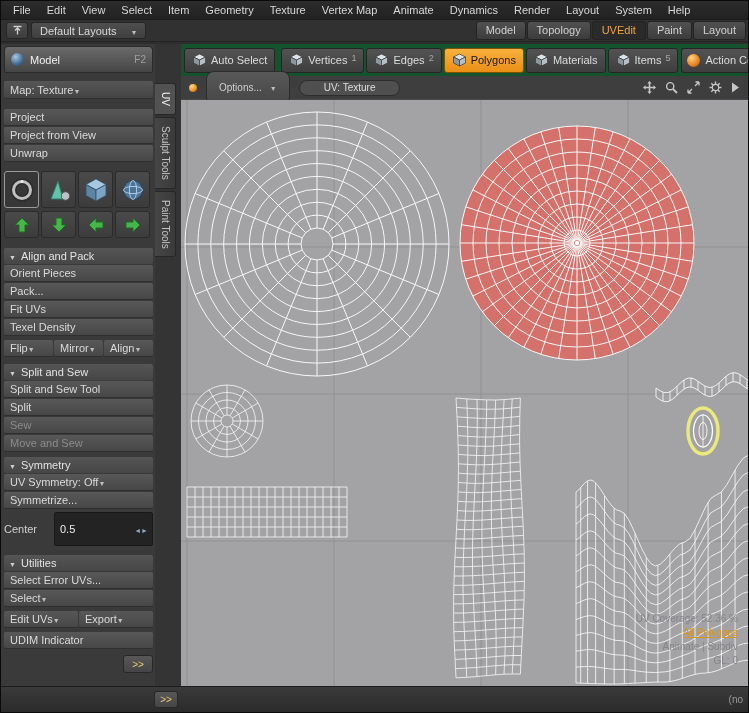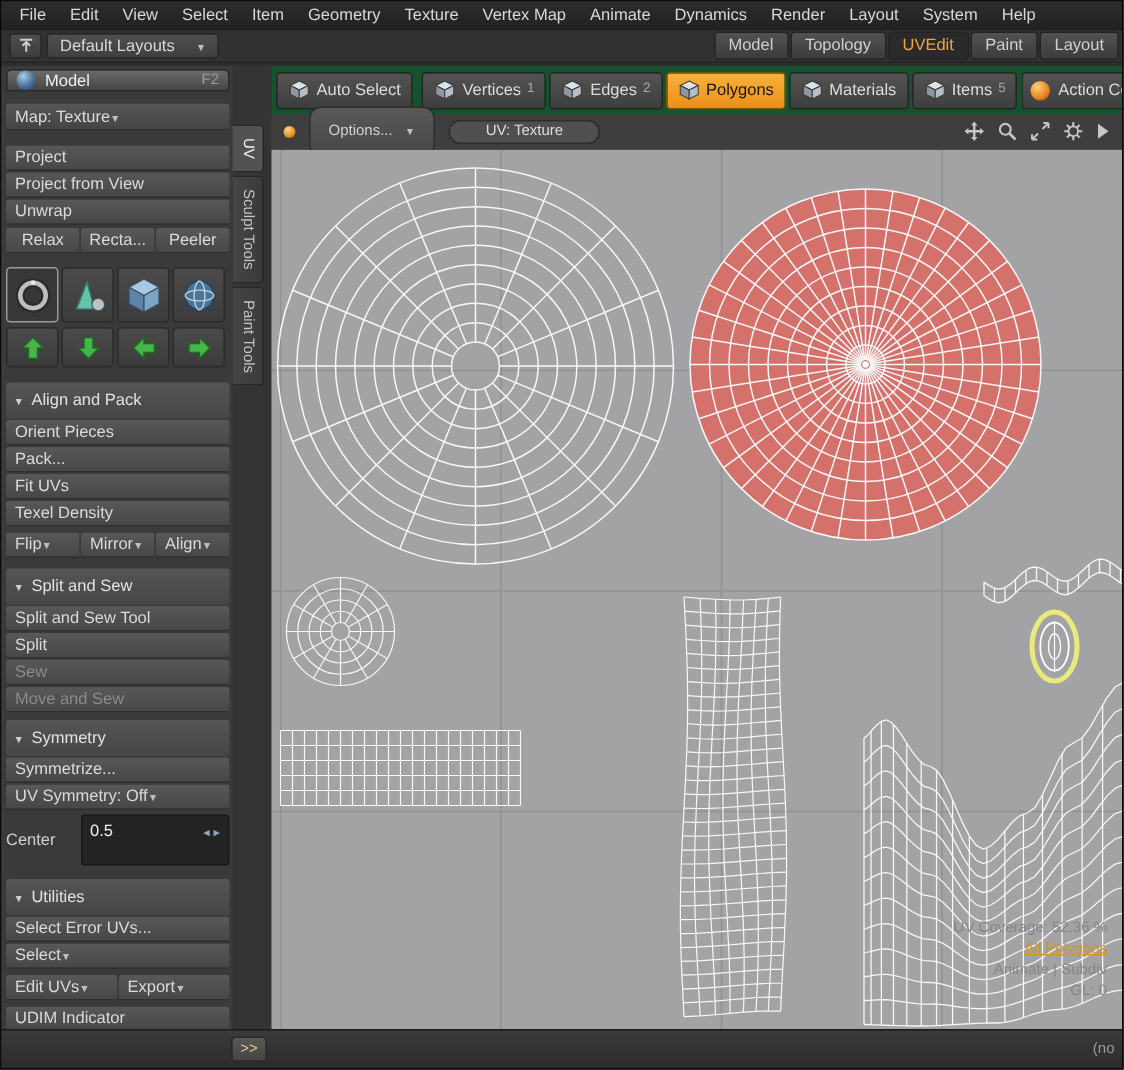--- a/index.html
+++ b/index.html
@@ -37,33 +37,33 @@
     border-bottom:1px solid #2f2f2f;border-radius:2px;color:#dadada;margin-top:1px;
     display:flex;align-items:center;white-space:nowrap;overflow:hidden}
   .pbtn.dd{justify-content:flex-start}
   .pbtn.big{height:18px;min-height:18px;background:linear-gradient(#565656,#444)}
   .pbtn.disabled{color:#8b8b8b}
   .pbtn.center{justify-content:center;padding:0 2px}
   .stack{display:flex;flex-direction:column}
   .row{display:flex;gap:1px;margin-top:2px}
   .row .pbtn{flex:1;margin-top:0}
   .sec{height:16px;min-height:16px;margin-top:10px;background:linear-gradient(#555,#464646);border-radius:2px;
-    display:flex;align-items:center;gap:5px;padding:12px 5px;color:#e2e2e2}
+    display:flex;align-items:center;gap:5px;padding:0 5px;color:#e2e2e2}
   .tri::before{content:"▼";font-size:7px;color:#cfcfcf}
   .iconrow{display:flex;gap:2px;margin-top:9px}
   .ibtn{width:35px;height:37px;background:linear-gradient(#4a4a4a,#3c3c3c);border:1px solid #2b2b2b;
     border-radius:3px;display:flex;align-items:center;justify-content:center}
   .ibtn.active{background:#373737;border:1px solid #999}
   .arrowrow{display:flex;gap:2px;margin-top:3px}
   .abtn{width:35px;height:27px;background:linear-gradient(#4a4a4a,#3c3c3c);border:1px solid #2b2b2b;
     border-radius:3px;display:flex;align-items:center;justify-content:center}
   .center-row{display:flex;align-items:center;gap:4px;margin-top:3px}
   .center-label{width:46px;text-align:left;color:#d0d0d0}
   .center-input{flex:1;height:28px;background:#232323;border:1px solid #181818;border-radius:2px;
-    display:flex;align-items:flex-end;padding:16px 5px;color:#ececec}
+    display:flex;align-items:center;padding:16px 5px;color:#ececec}
   .mini{margin-left:auto}
   .mini::before{content:"◄ ►";font-size:7px;color:#8fa8c0;letter-spacing:-1px}
   .expand-btn{width:30px;height:18px;min-height:18px;margin:6px 0 0 auto;background:linear-gradient(#585858,#454545);
     border:1px solid #282828;border-radius:3px;color:#e8c87a;display:flex;align-items:center;justify-content:center;font-size:10px}
   .side-strip{width:26px;padding-top:39px;display:flex;flex-direction:column;gap:2px;background:#343434}
   .vtab{writing-mode:vertical-rl;width:21px;padding:8px 0;font-size:10px;color:#c4c4c4;text-align:center;
     background:linear-gradient(90deg,#464646,#3a3a3a);border:1px solid #272727;border-left:none;
     border-radius:0 3px 3px 0;display:flex;align-items:center;justify-content:center}
   .vtab.active{background:#525252;color:#f2f2f2}
 
@@ -159,25 +159,20 @@
         <div class="pbtn dd big">
           <span>Map: Texture</span>
           <span class="caret"></span>
         </div>
 
         <div class="stack" style="margin-top:9px">
             <div class="pbtn">Project</div>
             <div class="pbtn">Project from View</div>
             <div class="pbtn">Unwrap</div>
           </div>
-        <div class="row">
-            <div class="pbtn center">Relax</div>
-            <div class="pbtn center">Recta...</div>
-            <div class="pbtn center">Peeler</div>
-          </div>
 
         <div class="iconrow">
           <div class="ibtn active">
             <svg width="24" height="24" viewBox="0 0 24 24">
               <circle cx="12" cy="12" r="8.5" fill="none" stroke="#2c2c2c" stroke-width="6"></circle>
               <circle cx="12" cy="12" r="8.5" fill="none" stroke="#bfbfbf" stroke-width="3"></circle>
               <circle cx="12" cy="3.5" r="1.6" fill="#e8e8e8"></circle>
             </svg>
           </div>
           <div class="ibtn">
@@ -259,25 +254,25 @@
             <div class="pbtn">Split</div>
             <div class="pbtn disabled">Sew</div>
             <div class="pbtn disabled">Move and Sew</div>
           </div>
 
         <div class="sec" style="margin-top:5px">
           <span class="tri"></span>
           <span>Symmetry</span>
         </div>
         <div class="stack">
-          <div class="pbtn">Symmetrize...</div>
           <div class="pbtn dd">
             <span>UV Symmetry: Off</span>
             <span class="caret"></span>
           </div>
+          <div class="pbtn">Symmetrize...</div>
         </div>
         <div class="center-row">
           <span class="center-label">Center</span>
           <div class="center-input">
             <span>0.5</span>
             <span class="mini"></span>
           </div>
         </div>
 
         <div class="sec" style="margin-top:9px">

